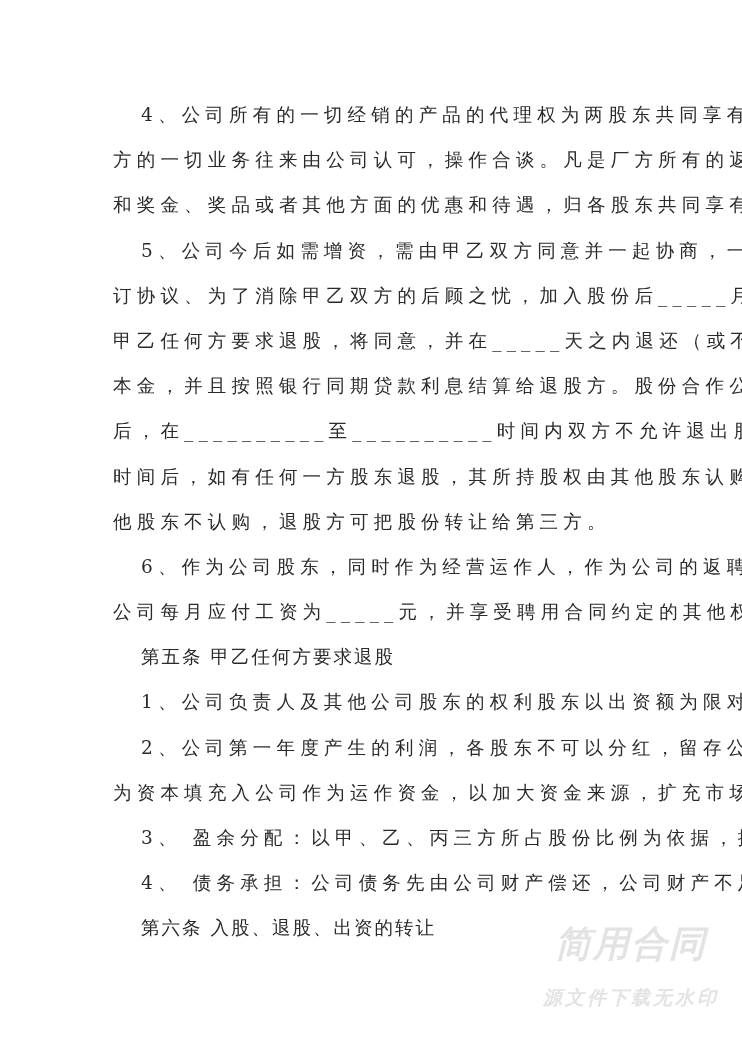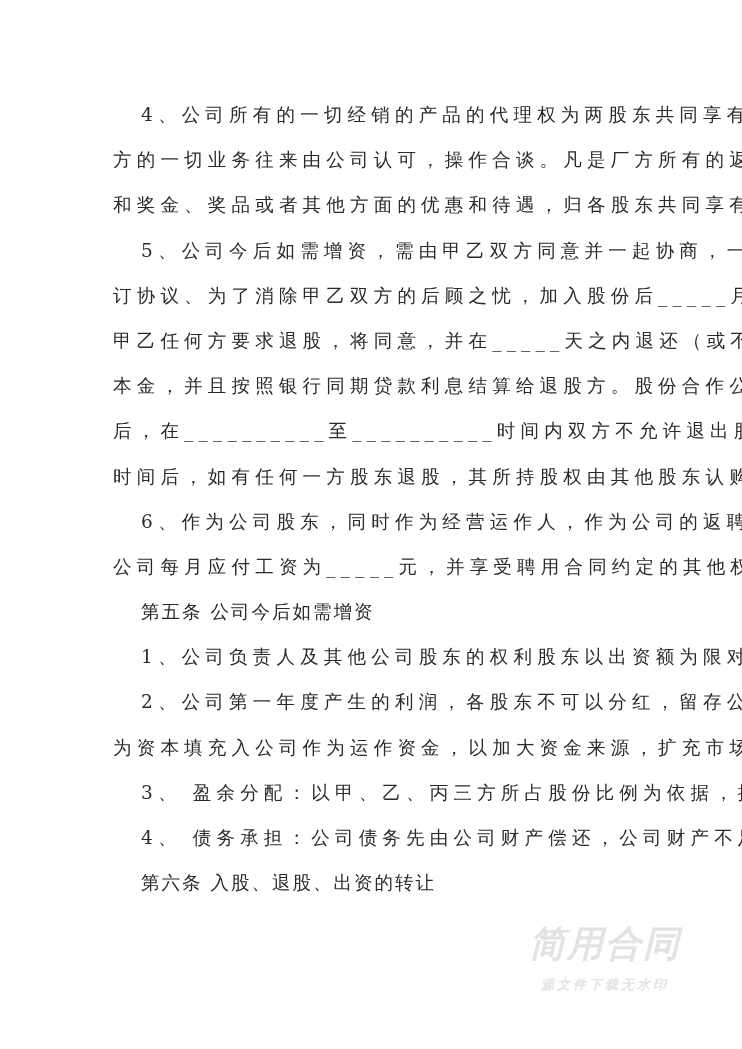--- a/index.html
+++ b/index.html
@@ -10,42 +10,43 @@
     color: #2a2a2a;
   }
   .page { position: absolute; left: 113px; top: 92px; width: 518px; }
   .line {
     height: 45.2px; line-height: 45.2px; font-size: 18.5px;
     letter-spacing: 5.2px; white-space: nowrap;
   }
   .indent { padding-left: 28px; }
   .heading { letter-spacing: 2px; }
   .watermark {
-    position: absolute; left: 515px; top: 922px; width: 180px; text-align: center;
+    position: absolute; left: 541px; top: 922px; width: 180px; text-align: center;
     color: #e3e3e3; font-family: "DejaVu Sans", sans-serif; font-style: italic; font-weight: bold;
   }
   .wm1 { font-size: 36px; letter-spacing: 2px; line-height: 44px; }
-  .wm2 { font-size: 13px; letter-spacing: 3px; line-height: 30px; margin-top: 4px; }
+  .wm2 { font-size: 19px; letter-spacing: 3px; line-height: 30px; margin-top: 16px; }
 </style>
 </head>
 <body>
 
 <div class="page">
   <div class="line indent">4、公司所有的一切经销的产品的代理权为两股东共同享有，厂</div>
   <div class="line">方的一切业务往来由公司认可，操作合谈。凡是厂方所有的返利扣率</div>
   <div class="line">和奖金、奖品或者其他方面的优惠和待遇，归各股东共同享有。</div>
   <div class="line indent">5、公司今后如需增资，需由甲乙双方同意并一起协商，一起签</div>
   <div class="line">订协议、为了消除甲乙双方的后顾之忧，加入股份后_____月内，如</div>
   <div class="line">甲乙任何方要求退股，将同意，并在_____天之内退还（或不退）股</div>
   <div class="line">本金，并且按照银行同期贷款利息结算给退股方。股份合作公司成立</div>
   <div class="line">后，在__________至__________时间内双方不允许退出股份。在_____</div>
   <div class="line">时间后，如有任何一方股东退股，其所持股权由其他股东认购，如其</div>
+  <div class="line">他股东不认购，退股方可把股份转让给第三方。</div>
   <div class="line indent">6、作为公司股东，同时作为经营运作人，作为公司的返聘人员，</div>
   <div class="line">公司每月应付工资为_____元，并享受聘用合同约定的其他权利。</div>
-  <div class="line indent heading">第五条 公司今后如需增资</div>
+  <div class="line indent heading">第五条 甲乙任何方要求退股</div>
   <div class="line indent">1、公司负责人及其他公司股东的权利股东以出资额为限对公司</div>
   <div class="line indent">2、公司第一年度产生的利润，各股东不可以分红，留存公司作</div>
   <div class="line">为资本填充入公司作为运作资金，以加大资金来源，扩充市场份额。</div>
   <div class="line indent">3、 盈余分配：以甲、乙、丙三方所占股份比例为依据，按比例</div>
   <div class="line indent">4、 债务承担：公司债务先由公司财产偿还，公司财产不足偿还</div>
   <div class="line indent heading">第六条 入股、退股、出资的转让</div>
 </div>
 
 <div class="watermark">
   <div class="wm1">简用合同</div>

